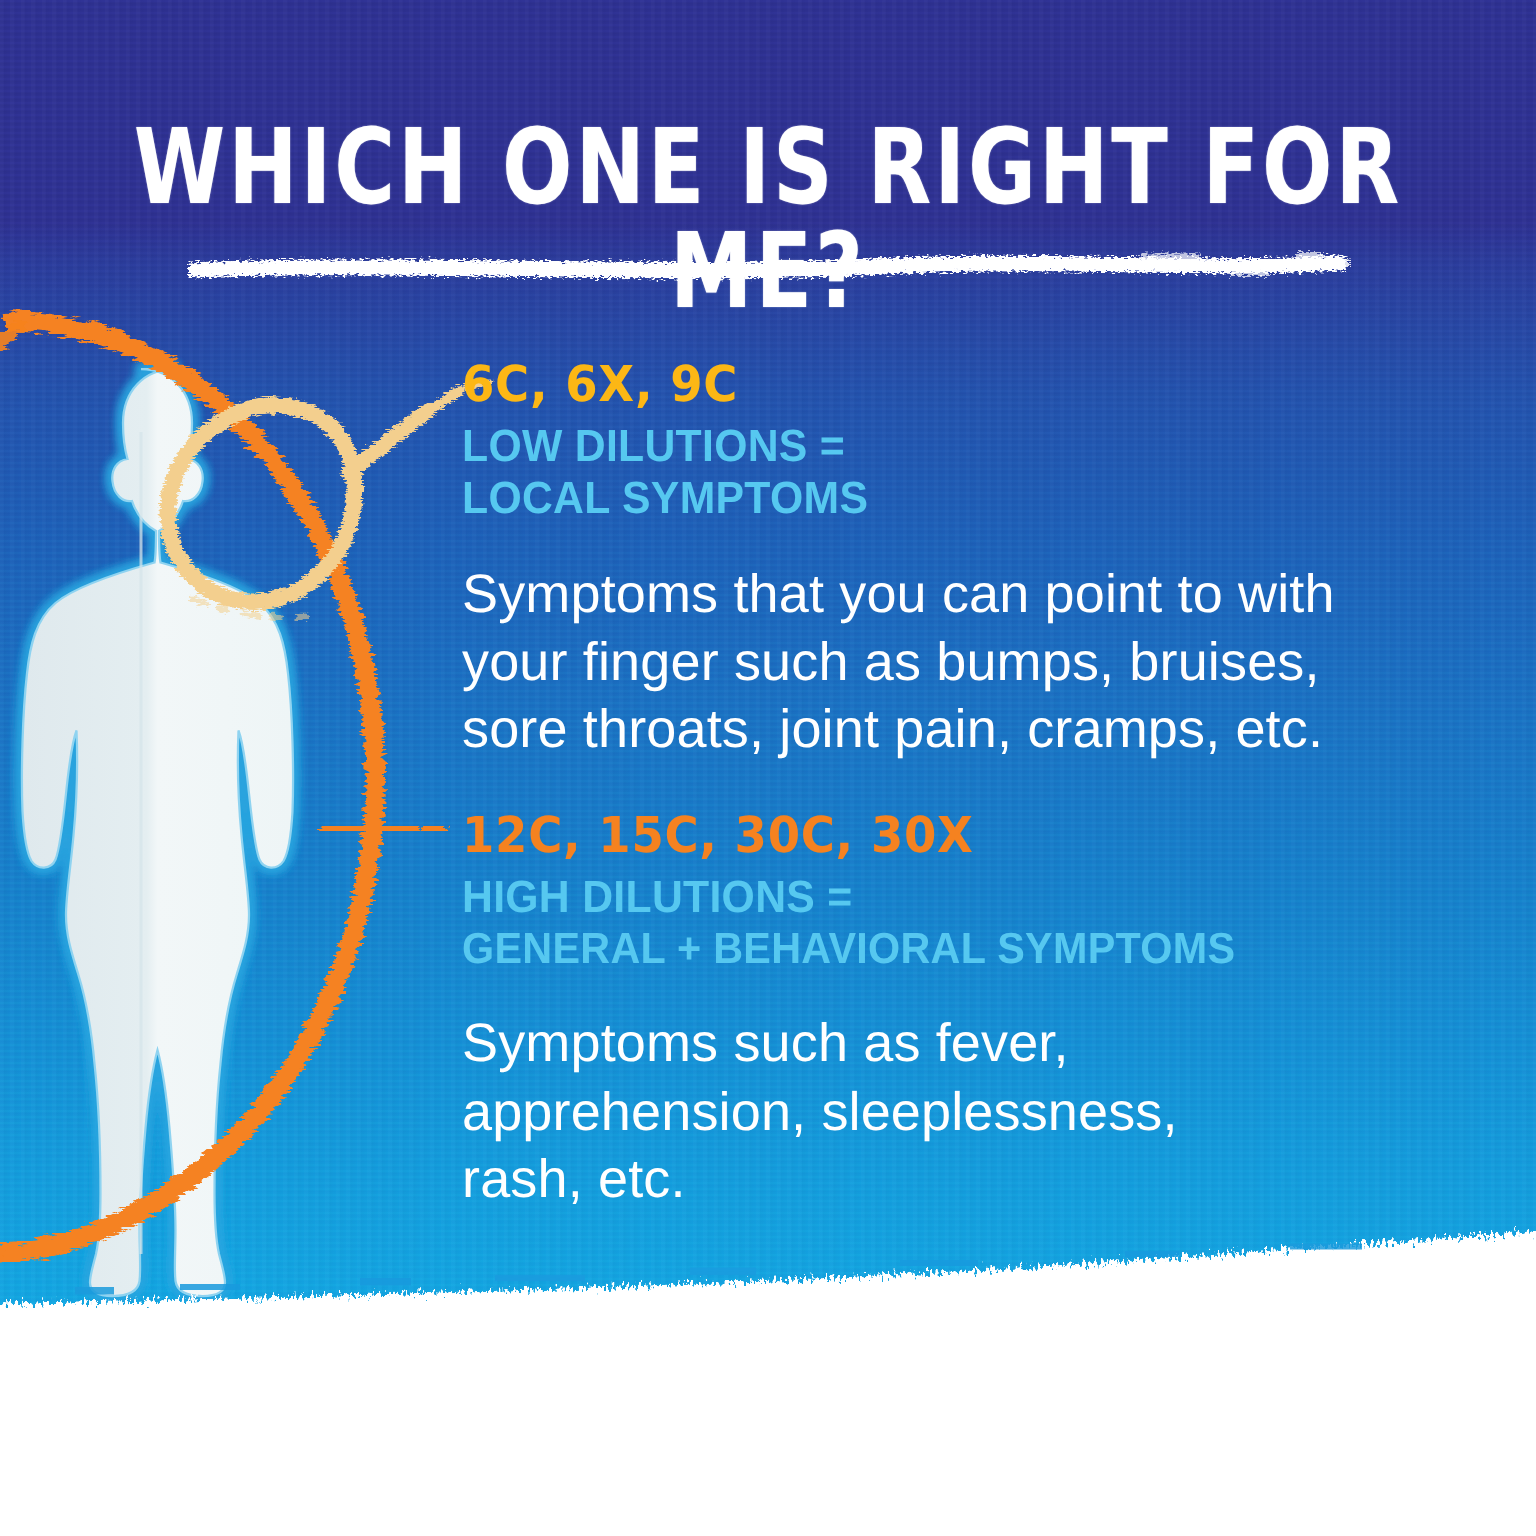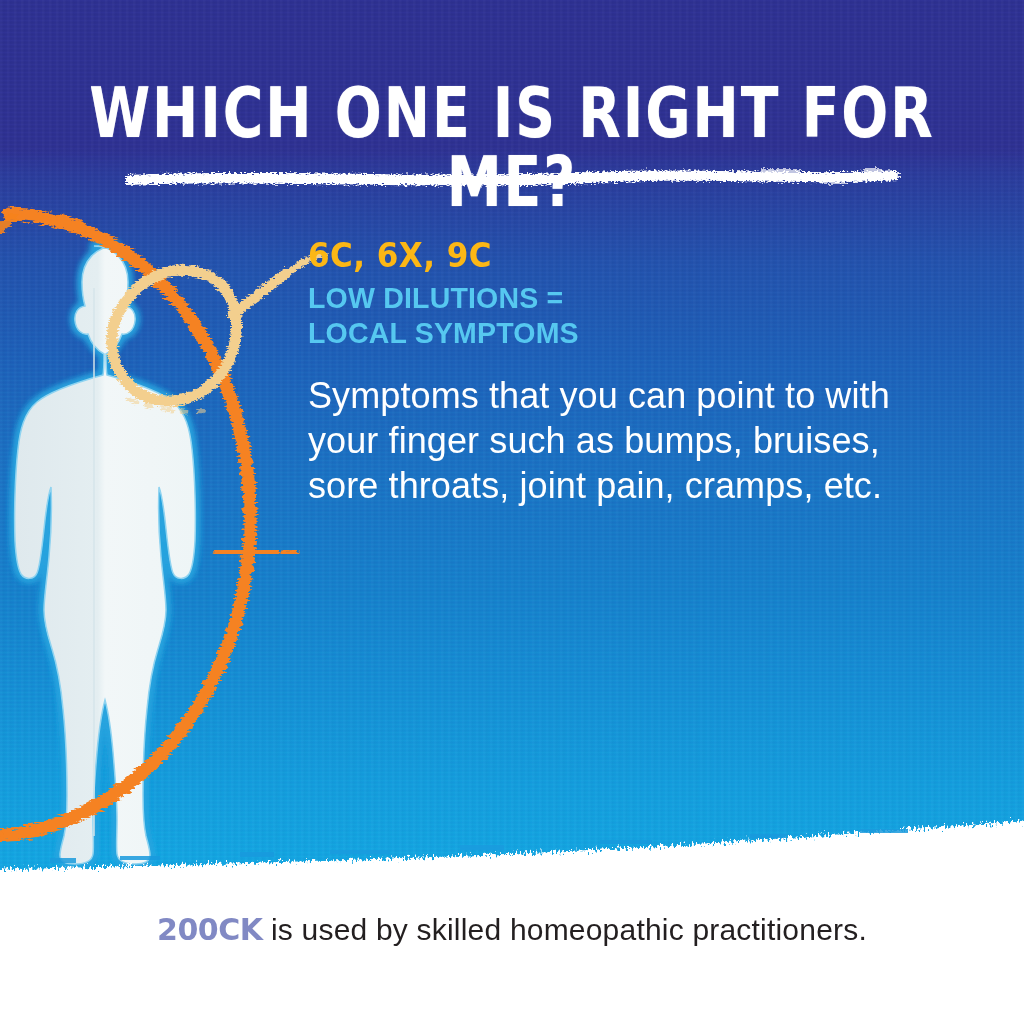--- a/index.html
+++ b/index.html
@@ -386,20 +386,28 @@
 
   <div class="block" id="block-low">
     <div class="kicker low">6C, 6X, 9C</div>
     <div class="subhead">LOW DILUTIONS =</div>
     <div class="subhead">LOCAL SYMPTOMS</div>
     <div class="body-copy">Symptoms that you can point to with
 your finger such as bumps, bruises,
 sore throats, joint pain, cramps, etc.</div>
   </div>
 
+  <div class="block" id="block-high">
+    <div class="kicker high">12C, 15C, 30C, 30X</div>
+    <div class="subhead">HIGH DILUTIONS  =</div>
+    <div class="subhead wide">GENERAL + BEHAVIORAL SYMPTOMS</div>
+    <div class="body-copy">Symptoms such as fever,
+apprehension, sleeplessness,
+rash, etc.</div>
+  </div>
 
   <div id="panel-bottom-edge">
     <svg viewBox="0 0 1044 80" width="1044" height="80" preserveAspectRatio="none" aria-hidden="true">
       <defs>
         <filter id="roughEdge">
           <feTurbulence type="fractalNoise" baseFrequency="0.5 0.22" numOctaves="4" seed="33" result="n"></feTurbulence>
           <feDisplacementMap in="SourceGraphic" in2="n" scale="14" xChannelSelector="R" yChannelSelector="G"></feDisplacementMap>
         </filter>
       </defs>
 
@@ -416,17 +424,14 @@
         <rect x="470" y="33" width="44" height="5" fill="#1a9cdf"></rect>
         <rect x="610" y="28" width="52" height="4" fill="#189ade"></rect>
         <rect x="760" y="22" width="36" height="4" fill="#189ade"></rect>
         <rect x="870" y="17" width="48" height="4" fill="#1b9bdd"></rect>
       </g>
 
       <rect x="-10" y="62" width="1064" height="20" fill="#ffffff"></rect>
     </svg>
   </div>
 
-  <div id="footer">
-    <span class="strong">200CK</span><span> is used by skilled homeopathic practitioners.</span>
-  </div>
 
 </div>
 
 </body></html>

